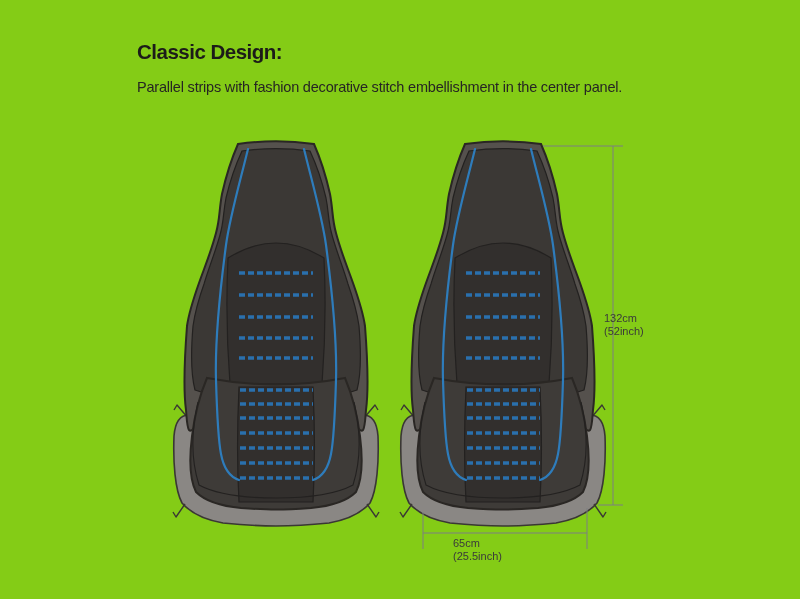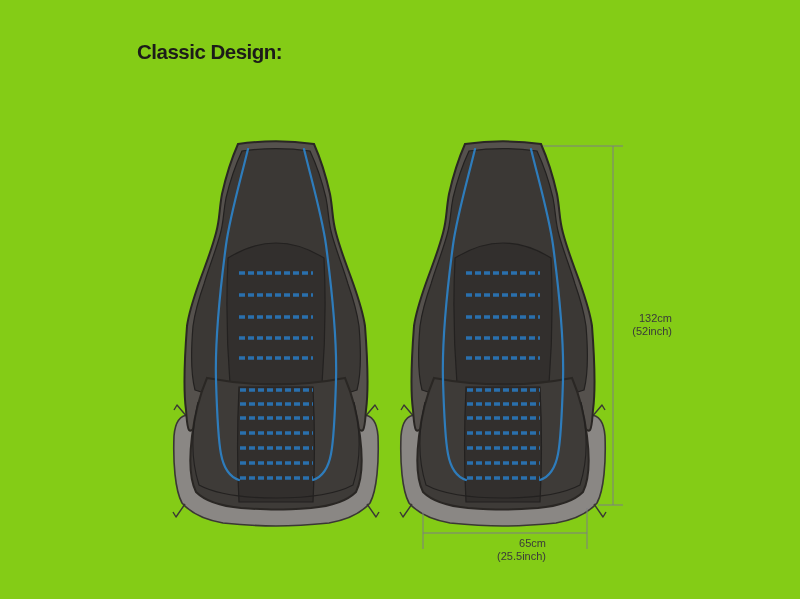--- a/index.html
+++ b/index.html
@@ -17,24 +17,24 @@
   }
   html,body{margin:0;padding:0;}
   body{background:#ffffff;font-family:"Liberation Sans",sans-serif;}
   .canvas{
     position:relative;width:800px;height:599px;background:#84cc16;overflow:hidden;padding-left:11px;
   }
   .header{position:absolute;left:137px;top:40px;width:540px;color:var(--text-color);}
   .title{font-size:20.5px;font-weight:bold;letter-spacing:-0.5px;color:#1c1b19;}
   .desc{margin-top:13px;font-size:14.5px;line-height:20px;letter-spacing:-0.2px;color:#262523;}
   .art{position:absolute;left:0;top:0;}
-  .dim-label{position:absolute;font-size:11px;line-height:12.5px;color:#3a3a3a;text-align:right;}
+  .dim-label{position:absolute;font-size:11px;line-height:12.5px;color:#3a3a3a;text-align:left;}
   .dim-label span{display:block;}
   #height-label{left:604px;top:312px;width:68px;}
-  #width-label{left:426px;top:537px;width:120px;}
+  #width-label{left:453px;top:537px;width:120px;}
 
   
   .skirt{fill:var(--skirt-gray);stroke:#3a3734;stroke-width:1.6;}
   .hook{fill:none;stroke:#3a3734;stroke-width:1.4;stroke-linejoin:round;}
   .backrest{fill:var(--seat-rim);stroke:var(--seat-outline);stroke-width:2;}
   .inner{fill:var(--seat-inner);stroke:var(--seam-line);stroke-width:1.2;}
   .panel{fill:var(--panel-dark);stroke:var(--seam-line);stroke-width:1.2;}
   .cushion{fill:var(--cushion-dark);stroke:var(--seat-outline);stroke-width:2;}
   .seamline{fill:none;stroke:var(--seam-line);stroke-width:1.1;}
   .piping{fill:none;stroke:var(--piping-blue);stroke-width:2.2;stroke-linecap:round;}
@@ -42,20 +42,21 @@
   .dim{fill:none;stroke:var(--dimension-line);stroke-width:1;}
 </style>
 </head>
 <body>
 
 <div class="canvas">
 
   <div class="header">
     <div class="title">Classic Design:</div>
     <div class="desc">
+      <div>Parallel strips with fashion decorative stitch embellishment in the center panel.</div>
     </div>
   </div>
 
   <svg class="art" width="800" height="599" viewBox="0 0 800 599" xmlns="http://www.w3.org/2000/svg" xmlns:xlink="http://www.w3.org/1999/xlink">
     <defs>
       <g id="seat-shape">
 
         <path class="skirt" d="
           M 16,275 L 190,275
           C 200,275 204,283 205,296

